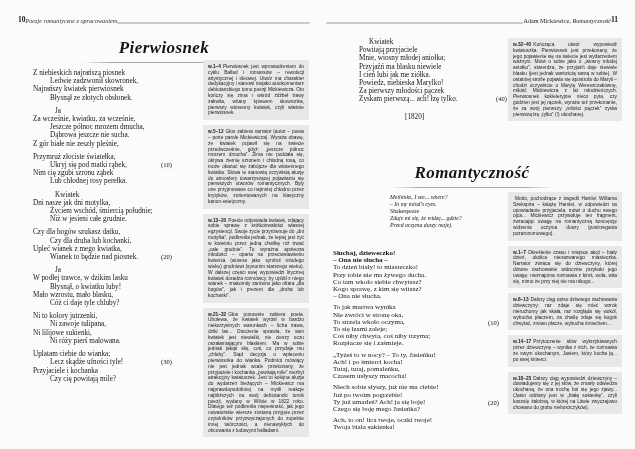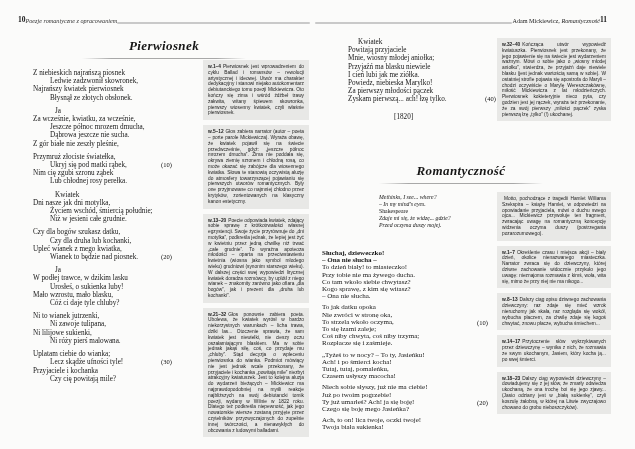--- a/index.html
+++ b/index.html
@@ -11,33 +11,33 @@
   html,body{width:635px;height:449px;}
   body{
     background:#fbfbfa;
     font-family:"Liberation Serif", serif;
     color:var(--ink);
     position:relative;
     overflow:hidden;
   }
   .page{position:absolute;top:13px;width:292px;height:432px;}
   .page-left{left:18px;}
-  .page-right{left:315px;}
+  .page-right{left:326px;}
 
   
   .pg-header{display:flex;align-items:flex-end;height:11px;}
   .pg-num{font-weight:bold;font-size:7.5px;}
   .run-title{font-style:italic;font-size:6.2px;color:#333;white-space:nowrap;}
   .run-right{font-size:6.2px;color:#222;white-space:nowrap;}
   .run-right .wk{font-style:italic;}
   .h-rule{flex:1;height:2px;background:var(--rule);border-radius:1px;}
 
   
   .work-title{position:absolute;left:0;right:0;text-align:center;}
-  .wt-text{font-size:13px;font-weight:bold;font-style:italic;letter-spacing:.4px;}
+  .wt-text{font-size:17px;font-weight:bold;font-style:italic;letter-spacing:.4px;}
   .wt-rule{height:1px;margin:4px 64px 0;
     background:linear-gradient(90deg,rgba(170,170,170,0),#a8a8a8 18%,#a8a8a8 82%,rgba(170,170,170,0));}
   .title-a{top:25px;}
   .title-b{top:150px;}
 
   
   .poem{position:absolute;font-size:7.2px;line-height:8.2px;white-space:nowrap;}
   .pline{position:relative;}
   .pline.ind{padding-left:17px;}
   .pline.gap{margin-top:5px;}
@@ -195,36 +195,36 @@
         <span class="ptext">Ja</span>
         <span class="lnum"></span>
       </div>
 
       <div class="pline">
         <span class="ptext">W podłej trawce, w dzikim lasku</span>
         <span class="lnum"></span>
       </div>
 
       <div class="pline ind">
-        <span class="ptext">Urosłeś, o sukienka luby!</span>
+        <span class="ptext">Błysnął, o kwiatku luby!</span>
         <span class="lnum"></span>
       </div>
 
       <div class="pline">
         <span class="ptext">Mało wzrostu, mało blasku,</span>
         <span class="lnum"></span>
       </div>
 
       <div class="pline ind">
         <span class="ptext">Cóż ci daje tyle chluby?</span>
         <span class="lnum"></span>
       </div>
 
       <div class="pline gap">
-        <span class="ptext">Ni to wianek jutrzenki,</span>
+        <span class="ptext">Ni to kolory jutrzenki,</span>
         <span class="lnum"></span>
       </div>
 
       <div class="pline ind">
         <span class="ptext">Ni zawoje tulipana,</span>
         <span class="lnum"></span>
       </div>
 
       <div class="pline">
         <span class="ptext">Ni lilijowe sukienki,</span>
@@ -398,21 +398,21 @@
         <span class="ptext">Kogo sprawę, z kim się witasz?</span>
         <span class="lnum"></span>
       </div>
 
       <div class="pline">
         <span class="ptext">– Ona nie słucha.</span>
         <span class="lnum"></span>
       </div>
 
       <div class="pline gap">
-        <span class="ptext">To jak datku opoka</span>
+        <span class="ptext">To jak martwa wynika</span>
         <span class="lnum"></span>
       </div>
 
       <div class="pline">
         <span class="ptext">Nie zwróci w stronę oka,</span>
         <span class="lnum"></span>
       </div>
 
       <div class="pline">
         <span class="ptext">To strzela wkoło oczyma,</span>

